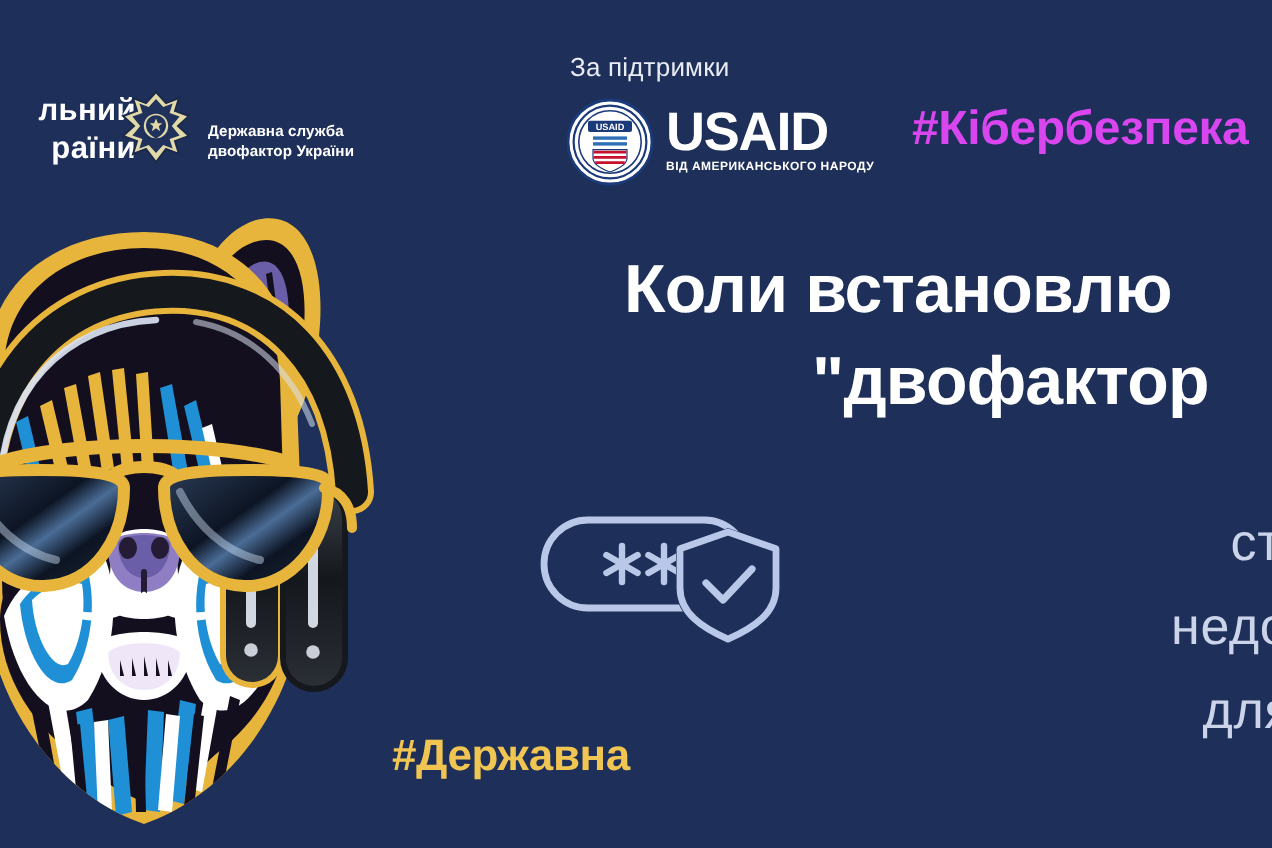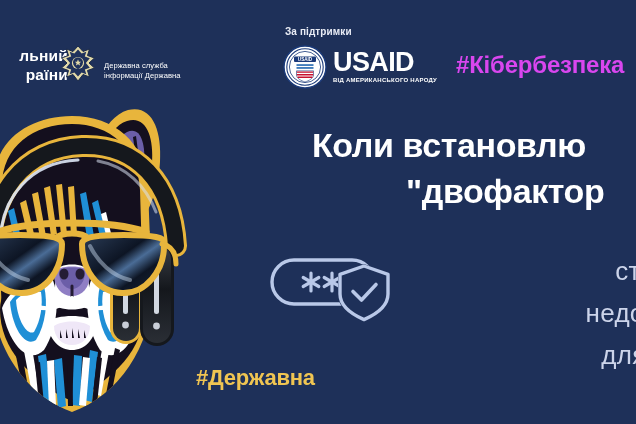--- a/index.html
+++ b/index.html
@@ -51,39 +51,39 @@
     left: 60px;
     top: 45px;
     display: flex;
     align-items: center;
     gap: 8px;
   }
   .sscip-emblem { width: 36px; height: 40px; flex: none; display: block; }
   .sscip-text {
     color: #ffffff;
     font-size: 7.6px;
-    font-weight: 400;
+    font-weight: 700;
     line-height: 10.4px;
     letter-spacing: .05px;
     white-space: nowrap;
     margin-top: 12px;
   }
   .sscip-text span { display: block; }
 
   
   .usaid-wrap {
     position: absolute;
     left: 283px;
     top: 26px;
     width: 170px;
   }
   .usaid-support {
     color: #e9ecf5;
-    font-size: 10px;
-    font-weight: 700;
+    font-size: 13px;
+    font-weight: 400;
     letter-spacing: .1px;
     margin: 0 0 8px 2px;
   }
   .usaid-lockup {
     display: flex;
     align-items: center;
     gap: 6px;
   }
   .usaid-seal { width: 44px; height: 44px; flex: none; display: block; }
   .usaid-type { display: block; }
@@ -200,21 +200,21 @@
       <svg class="sscip-emblem" viewBox="0 0 36 40" aria-hidden="true">
 
         <path d="M18 1 L23 6.5 L29.5 4 L27.5 10.5 L34.5 13 L29 18 L34.5 23 L27.5 25.5 L29.5 32 L23 29.5 L18 36 L13 29.5 L6.5 32 L8.5 25.5 L1.5 23 L7 18 L1.5 13 L8.5 10.5 L6.5 4 L13 6.5 Z" fill="#e2d9a8" stroke="#1b2a4a" stroke-width="1"></path>
         <path d="M18 4.5 L21.6 8.5 L26.3 6.8 L24.8 11.5 L29.8 13.3 L25.9 18 L29.8 22.7 L24.8 24.5 L26.3 29.2 L21.6 27.5 L18 31.5 L14.4 27.5 L9.7 29.2 L11.2 24.5 L6.2 22.7 L10.1 18 L6.2 13.3 L11.2 11.5 L9.7 6.8 L14.4 8.5 Z" fill="#20325c"></path>
         <circle cx="18" cy="18" r="6.1" fill="#e2d9a8"></circle>
         <path d="M18 12.6 c2.8 0 5 2.2 5 5 0 3.2-2.6 5.4-5 6.6 -2.4-1.2-5-3.4-5-6.6 0-2.8 2.2-5 5-5 Z" fill="#20325c"></path>
         <path d="M18 14.2 l.95 2.45 h2.2 l-1.75 1.5 .7 2.45 -2.1-1.45 -2.1 1.45 .7-2.45 -1.75-1.5 h2.2 Z" fill="#e2d9a8"></path>
       </svg>
       <div class="sscip-text">
         <span>Державна служба</span>
-        <span>інформації Державна</span>
+        <span>двофактор України</span>
       </div>
     </div>
 
     <div class="usaid-wrap">
       <div class="usaid-support">За підтримки</div>
       <div class="usaid-lockup">
         <svg class="usaid-seal" viewBox="0 0 44 44" aria-hidden="true">
           <circle cx="22" cy="22" r="21" fill="#ffffff"></circle>
           <circle cx="22" cy="22" r="21" fill="none" stroke="#1b3a7a" stroke-width="1.4"></circle>
           <circle cx="22" cy="22" r="18.2" fill="none" stroke="#1b3a7a" stroke-width="1.1"></circle>

